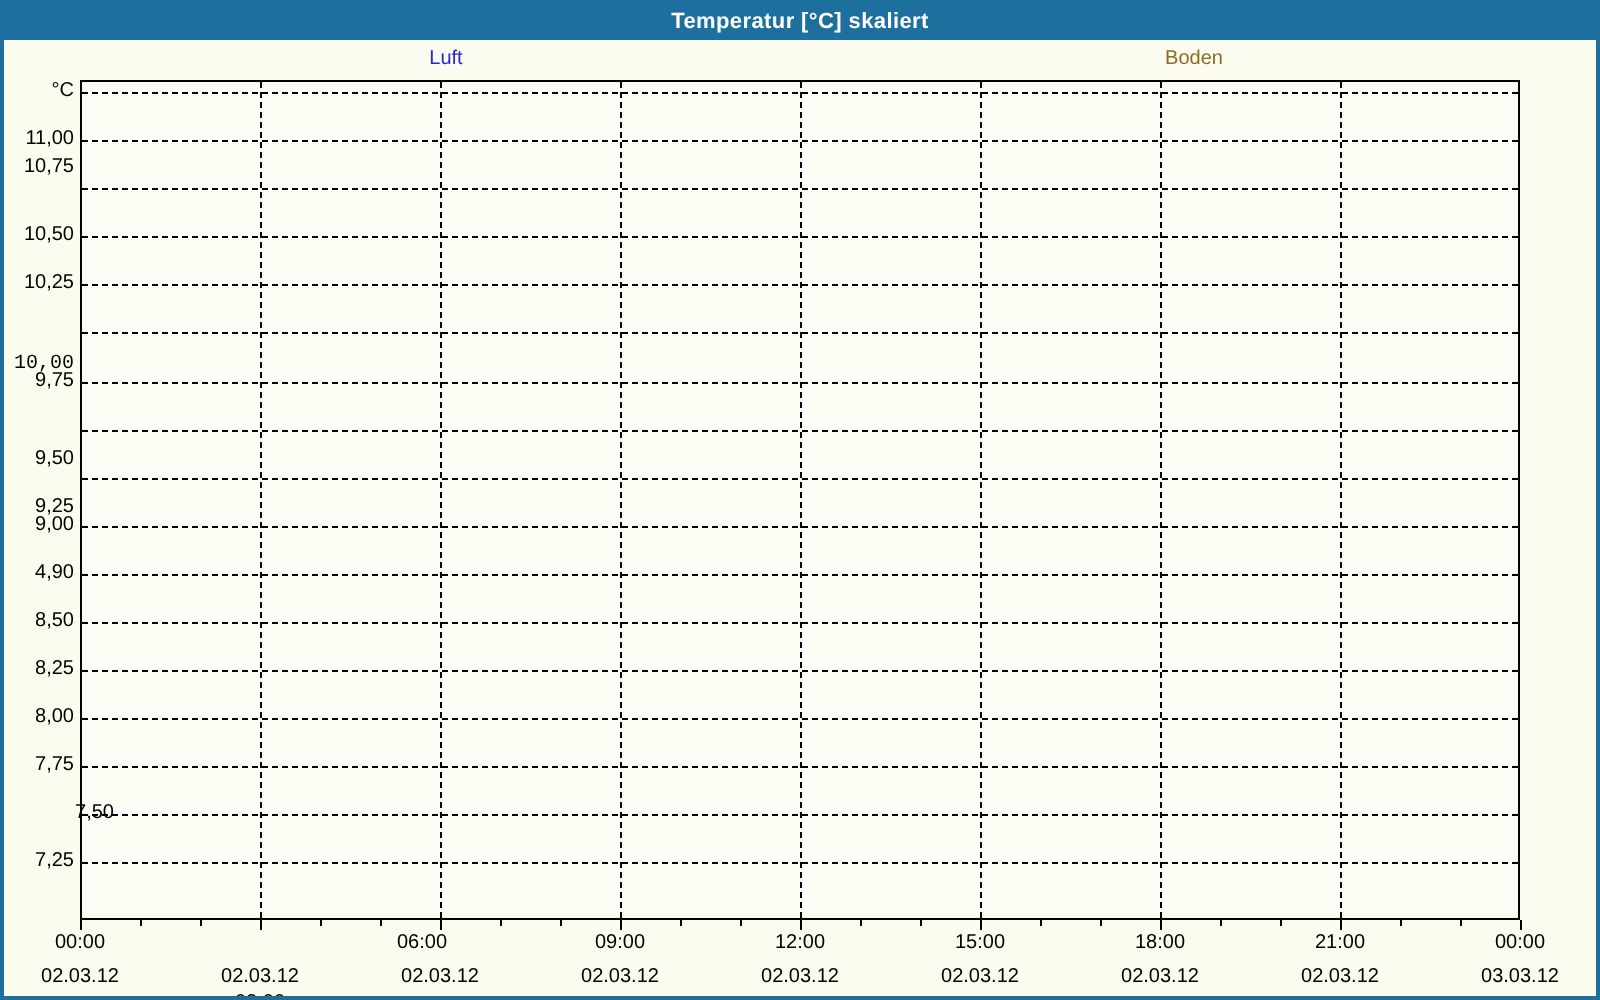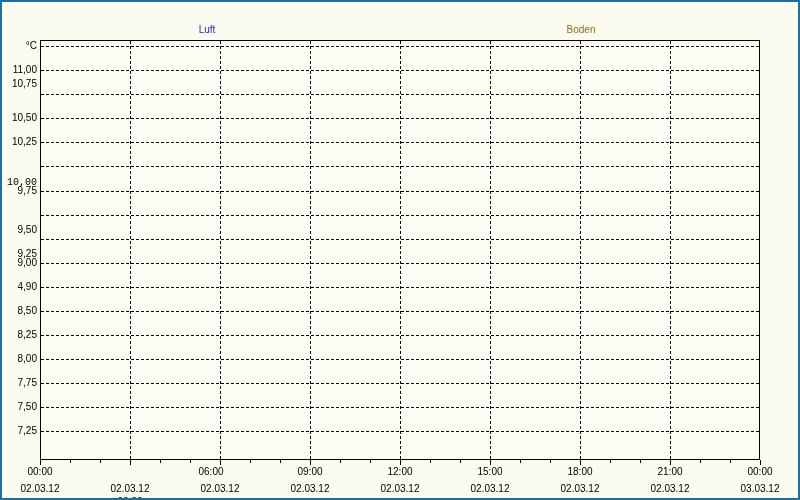--- a/index.html
+++ b/index.html
@@ -8,21 +8,21 @@
     position:relative;width:800px;height:500px;box-sizing:border-box;
     border:2px solid #1d6f9e;background:#fbfbef;overflow:hidden;
   }
   .titlebar{
     position:absolute;left:0;top:0;width:796px;height:18px;
     background:#1d6f9e;color:#ffffff;font-size:11px;font-weight:bold;
     text-align:center;line-height:18px;letter-spacing:0.2px;
   }
   .legend-item{
     position:absolute;top:22px;height:12px;line-height:12px;font-size:10px;
-    transform:translateX(-50%);white-space:nowrap;
+    transform:translateX(-50%);white-space:nowrap;margin-left:16px;
   }
   .plot{
     position:absolute;left:38px;top:38px;width:718px;height:418px;
     border:1px solid #000000;background:#fdfdf6;
   }
   .hgrid{position:absolute;left:0;width:718px;height:0;border-top:1px dashed #000000;}
   .vgrid{position:absolute;top:0;height:418px;width:0;border-left:1px dashed #000000;}
   .ylab{
     position:absolute;left:1px;width:34px;height:12px;line-height:12px;
     font-size:10px;text-align:right;color:#000;white-space:nowrap;
@@ -31,20 +31,21 @@
   .xlab{
     position:absolute;width:90px;height:12px;line-height:12px;font-size:10px;
     text-align:center;color:#000;white-space:nowrap;
   }
 </style>
 </head>
 <body>
 
 <div class="window" style="background: rgb(251, 251, 239); border-color: rgb(29, 111, 158);">
 
+  <div class="titlebar" style="background: rgb(29, 111, 158);">Temperatur [°C] skaliert</div>
 
   <span class="legend-item" style="left: 205px; color: rgb(38, 38, 204);">Luft</span>
 
   <span class="legend-item" style="left: 579px; color: rgb(140, 109, 31);">Boden</span>
 
   <div class="plot" id="plot" style="background: rgb(253, 253, 246);">
       <div class="hgrid" style="top: 5px;"></div>
       <div class="hgrid" style="top: 29.09px;"></div>
       <div class="hgrid" style="top: 53.18px;"></div>
       <div class="hgrid" style="top: 77.27px;"></div>
@@ -79,21 +80,21 @@
       <div class="ylab" style="top: 175px; font-family: Liberation Mono, monospace;">10,00</div>
       <div class="ylab" style="top: 182.54px;">9,75</div>
       <div class="ylab" style="top: 222px;">9,50</div>
       <div class="ylab" style="top: 234px; margin-top: 12px;">9,25</div>
       <div class="ylab" style="top: 254.81px;">9,00</div>
       <div class="ylab" style="top: 278.9px;">4,90</div>
       <div class="ylab" style="top: 302.99px;">8,50</div>
       <div class="ylab" style="top: 327.08px;">8,25</div>
       <div class="ylab" style="top: 351.17px;">8,00</div>
       <div class="ylab" style="top: 375.26px;">7,75</div>
-      <div class="ylab" style="top: 399.35px;">7,50</div>
+      <div class="ylab" style="top: 399.35px; margin-left: 20px;">7,50</div>
       <div class="ylab" style="top: 423.44px;">7,25</div>
     </div>
   <div id="xticks">
       <div class="xtick" style="left: 38px; top: 458px; height: 5px;"></div>
       <div class="xtick" style="left: 68px; top: 458px; height: 3px;"></div>
       <div class="xtick" style="left: 98px; top: 458px; height: 3px;"></div>
       <div class="xtick" style="left: 128px; top: 458px; height: 5px;"></div>
       <div class="xtick" style="left: 158px; top: 458px; height: 3px;"></div>
       <div class="xtick" style="left: 188px; top: 458px; height: 3px;"></div>
       <div class="xtick" style="left: 218px; top: 458px; height: 5px;"></div>

